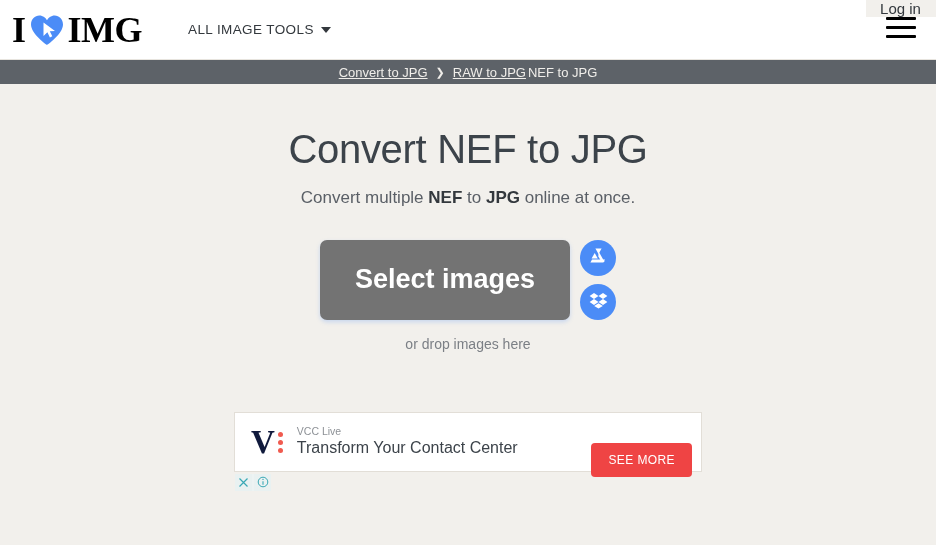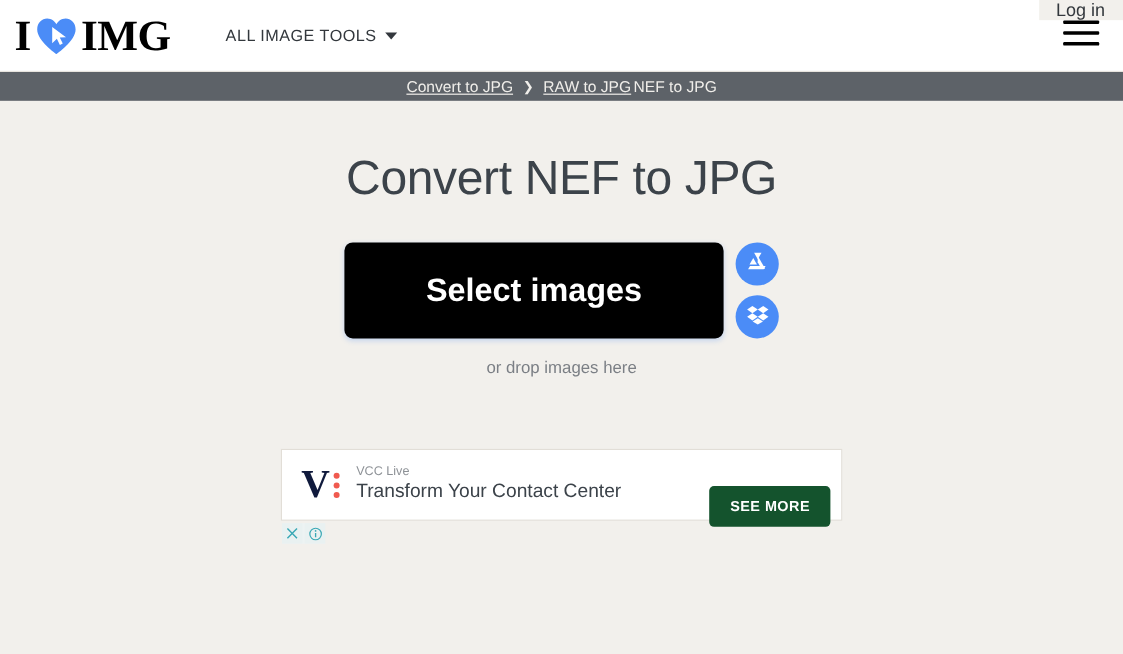--- a/index.html
+++ b/index.html
@@ -163,23 +163,23 @@
 
   
   .upload-row {
     margin-top: 30px;
     display: flex;
     align-items: center;
     justify-content: center;
     gap: 10px;
   }
   .select-images {
-    width: 316px;
+    width: 250px;
     height: 80px;
-    background: #000000;
+    background: #737373;
     border: none;
     border-radius: 7px;
     color: #ffffff;
     font-family: "Liberation Sans", sans-serif;
     font-size: 27px;
     font-weight: bold;
     cursor: pointer;
     box-shadow: 0 2px 4px rgba(75,140,247,0.25);
   }
   .cloud-col {
@@ -251,27 +251,27 @@
     color: #8d9196;
     line-height: 1.2;
   }
   .ad-headline {
     font-size: 16px;
     color: #3c434a;
     line-height: 1.3;
     margin-top: 1px;
   }
   .ad-cta {
-    background: #14532d;
+    background: #ef4444;
     color: #ffffff;
     border: none;
     border-radius: 4px;
     font-family: "Liberation Sans", sans-serif;
     font-size: 12px;
-    font-weight: bold;
+    font-weight: normal;
     letter-spacing: 0.4px;
     padding: 10px 17px;
     cursor: pointer;
     margin-top: 36px;
   }
   .ad-controls {
     position: absolute;
     left: 0;
     bottom: -20px;
     display: flex;
@@ -322,20 +322,23 @@
   <span class="bc-sep">❯</span>
   <a>RAW to JPG</a>
   <span class="bc-current">NEF to JPG</span>
 </div>
 
 <div class="main">
 
   <h1 class="page-title">Convert NEF to JPG</h1>
 
   <div class="subtitle">
+    <div>
+      <span>Convert multiple </span><b>NEF</b><span> to </span><b>JPG</b><span> online at once.</span>
+    </div>
   </div>
 
   <div class="upload-row">
     <button class="select-images">Select images</button>
 
     <div class="cloud-col">
       <button class="cloud-btn">
         <span>
           <svg width="19" height="17" viewBox="0 0 19 17">
             <path d="M6.4 0.6 L12.6 0.6 L9.5 6.0 Z" fill="#ffffff"></path>

